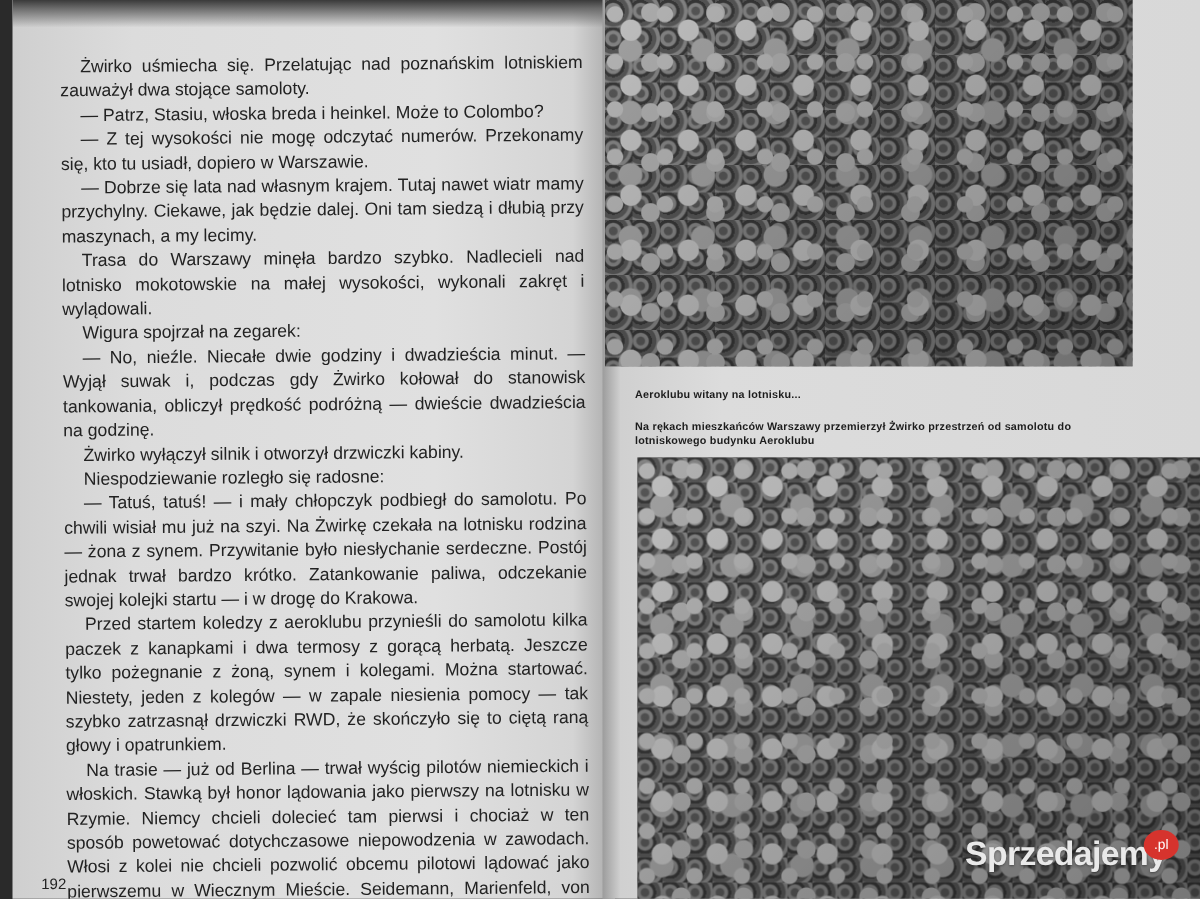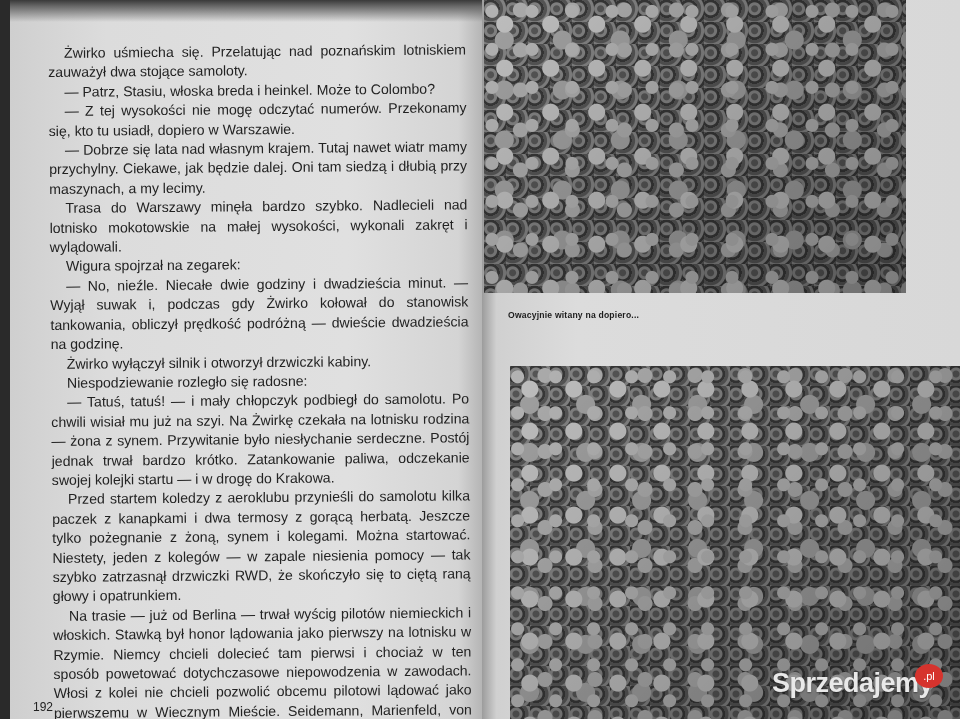--- a/index.html
+++ b/index.html
@@ -57,20 +57,21 @@
     <p>Na trasie — już od Berlina — trwał wyścig pilotów niemieckich i włoskich. Stawką był honor lądowania jako pierwszy na lotnisku w Rzymie. Niemcy chcieli dolecieć tam pierwsi i chociaż w ten sposób powetować dotychczasowe niepowodzenia w zawodach. Włosi z kolei nie chcieli pozwolić obcemu pilotowi lądować jako pierwszemu w Wiecznym Mieście. Seidemann, Marienfeld, von Massenbach i Lusser ścigali się z Colombo, nie żałując silników. Na lotniskach etapowych z maksymalną szybkością napełniali zbiorniki paliwem. Byle dalej...</p>
 
   </div>
   <div class="page-number">192</div>
 </div>
 
 <div class="right-page">
   <div class="photo photo-top" title="Crowd welcoming Żwirko at the airfield">
     <div class="shade"></div>
   </div>
-  <div class="caption caption-1">Owacyjnie witany na dopiero...</div>
+  <div class="caption caption-1">Aeroklubu witany na lotnisku...</div>
+  <div class="caption caption-2">Na rękach mieszkańców Warszawy przemierzył Żwirko przestrzeń od samolotu do lotniskowego budynku Aeroklubu</div>
   <div class="photo photo-bottom" title="Crowd carrying Żwirko to the Aeroklub building">
     <div class="shade"></div>
   </div>
 </div>
 
 <div class="watermark">Sprzedajemy</div>
 <div class="watermark-badge">.pl</div>
 
 </body></html>

